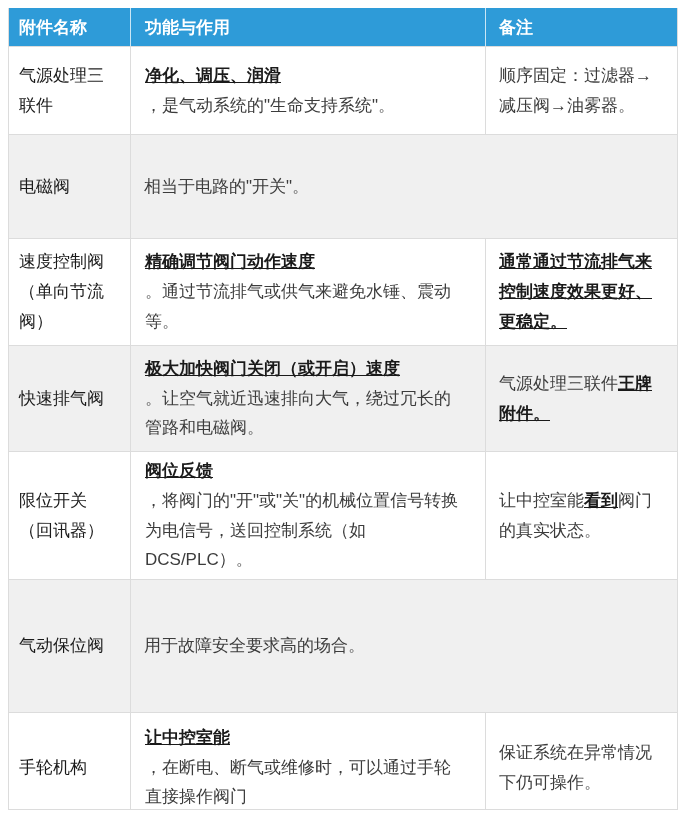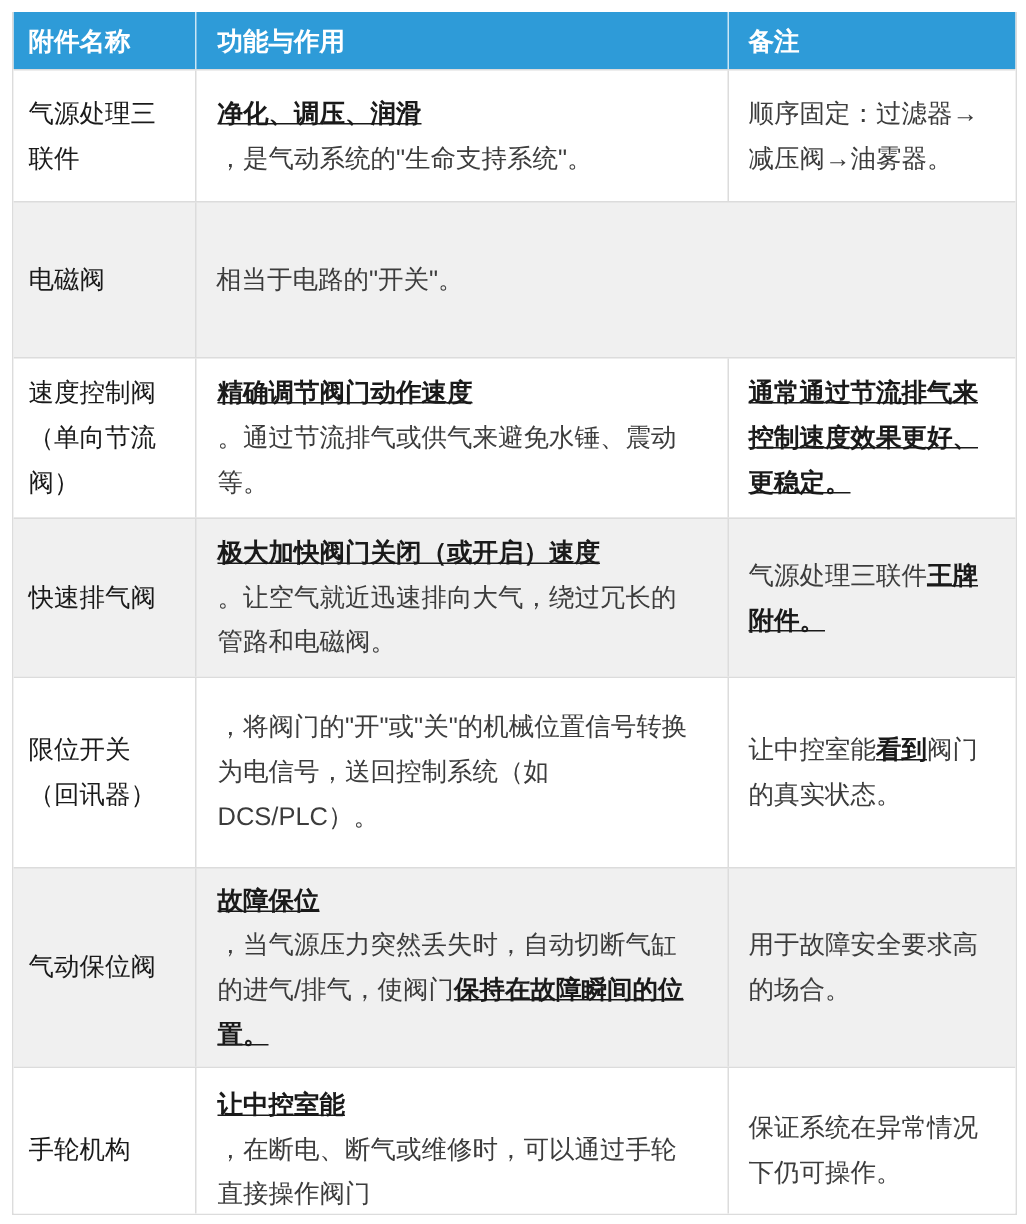--- a/index.html
+++ b/index.html
@@ -104,32 +104,29 @@
       <span class="seg-wrap"><span class="b lead">极大加快阀门关闭（或开启）速度</span><span>。让空气就近迅速排向大气，绕过冗长的管路和电磁阀。</span></span>
     </div>
     <div class="cell c3">
       <span class="seg-wrap"><span>气源处理三联件</span><span class="b">王牌附件。</span></span>
     </div>
   </div>
 
   <div class="row">
     <div class="cell c1">限位开关（回讯器）</div>
     <div class="cell c2">
-      <span class="seg-wrap"><span>，将阀门的"开"或"关"的机械位置信号转换为电信号，送回控制系统（如DCS/PLC）。</span></span>
+      <span class="seg-wrap"><span class="b lead">阀位反馈</span><span>，将阀门的"开"或"关"的机械位置信号转换为电信号，送回控制系统（如DCS/PLC）。</span></span>
     </div>
     <div class="cell c3">
       <span class="seg-wrap"><span>让中控室能</span><span class="b">看到</span><span>阀门的真实状态。</span></span>
     </div>
   </div>
 
   <div class="row stripe">
     <div class="cell c1">气动保位阀</div>
-    <div class="cell c2">
-      <span class="seg-wrap"><span class="b lead">故障保位</span><span>，当气源压力突然丢失时，自动切断气缸的进气/排气，使阀门</span><span class="b">保持在故障瞬间的位置。</span></span>
-    </div>
     <div class="cell c3">
       <span class="seg-wrap"><span>用于故障安全要求高的场合。</span></span>
     </div>
   </div>
 
   <div class="row">
     <div class="cell c1">手轮机构</div>
     <div class="cell c2">
       <span class="seg-wrap"><span class="b lead">让中控室能</span><span>，在断电、断气或维修时，可以通过手轮直接操作阀门</span></span>
     </div>

